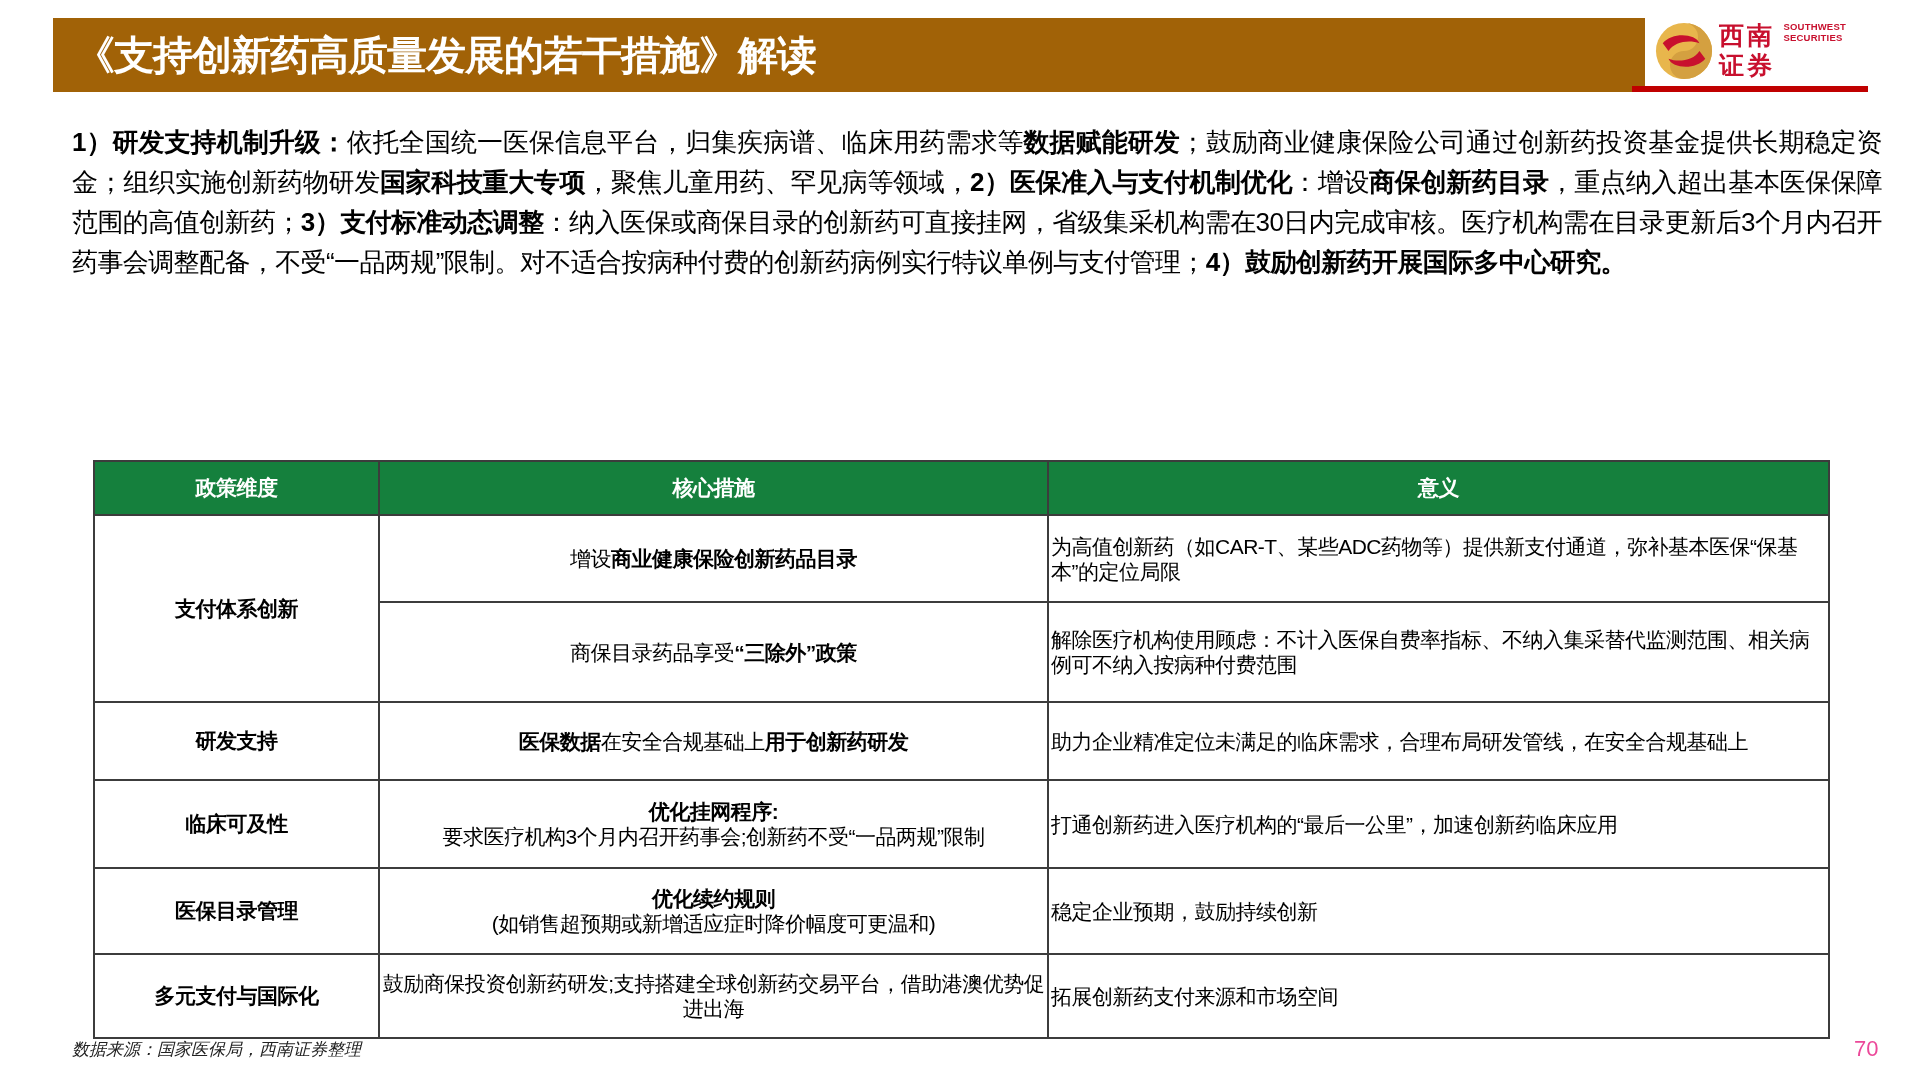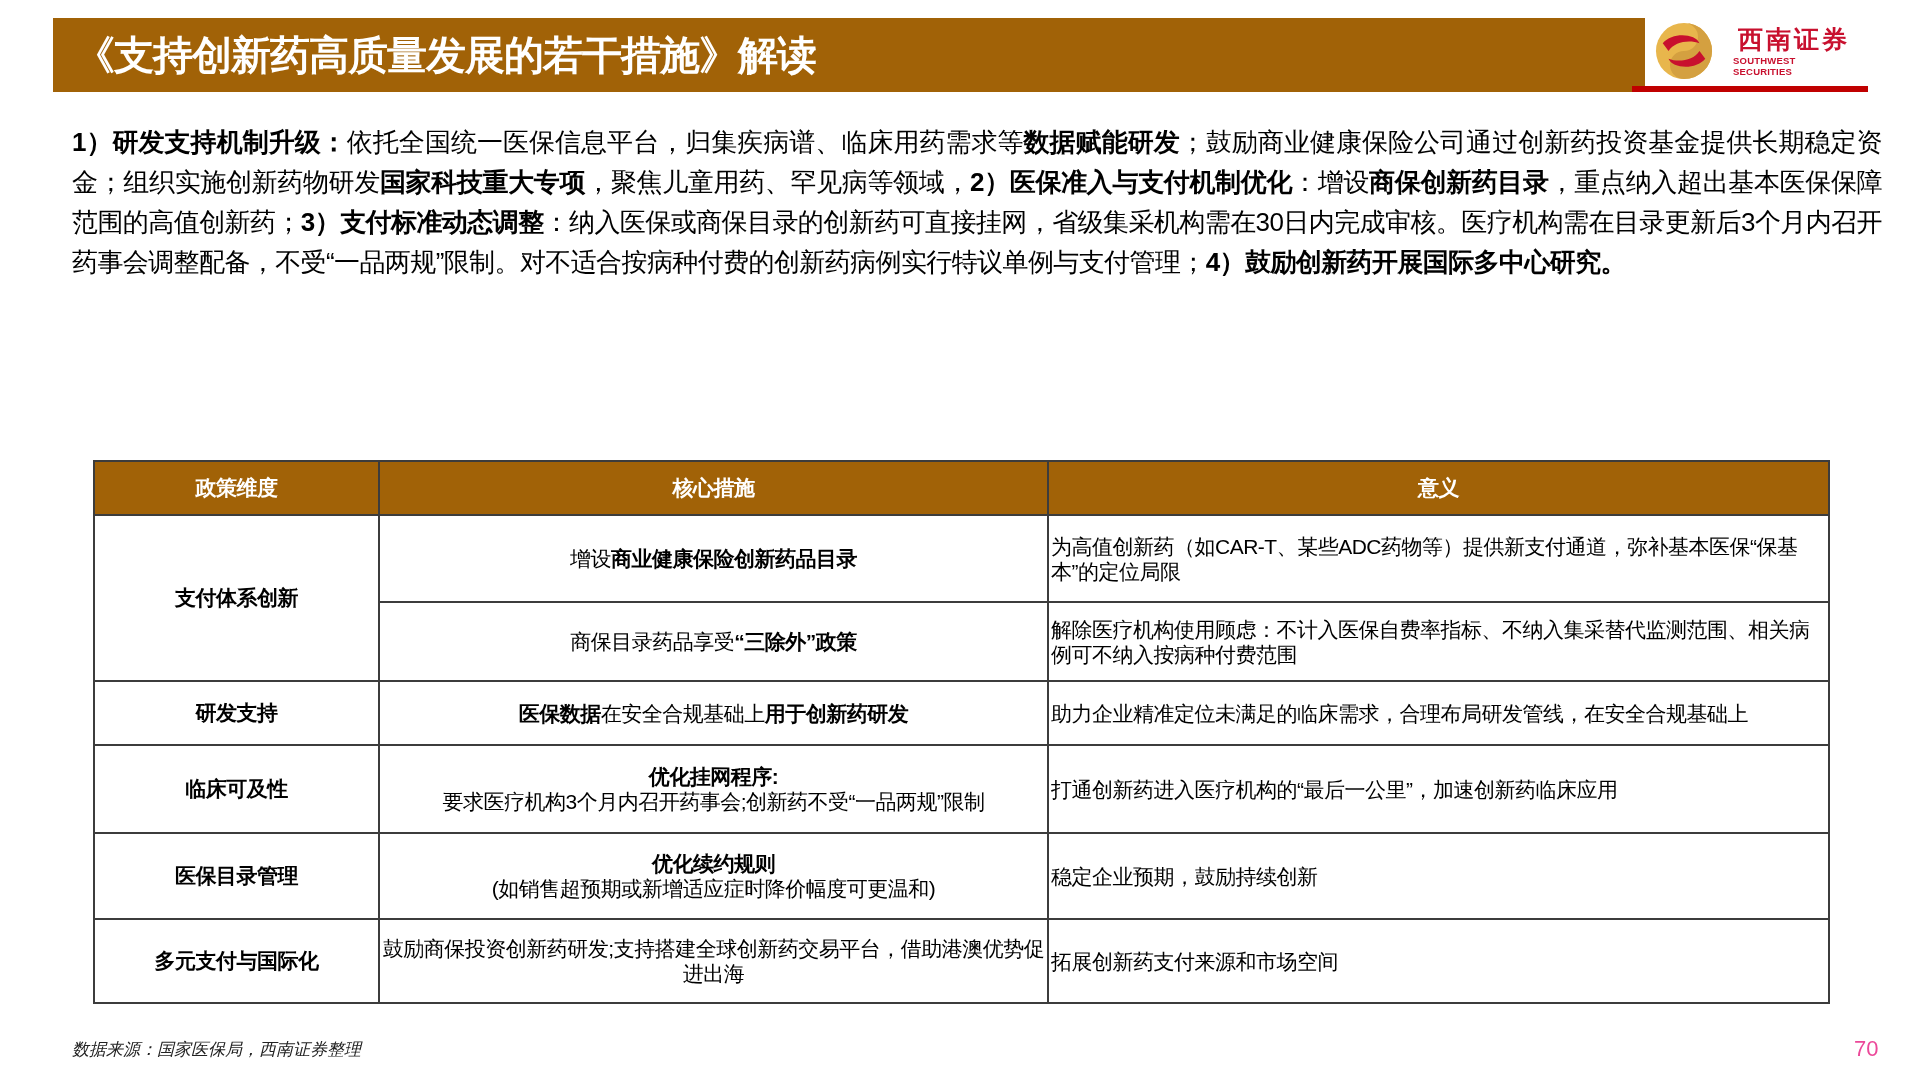--- a/index.html
+++ b/index.html
@@ -17,21 +17,21 @@
     color:#fff; font-size:40px; font-weight:bold; letter-spacing:-1px; white-space:nowrap;
   }
   .logo-box {
     position:absolute; left:1645px; top:16px; width:210px; height:70px;
     background:#fff; display:flex; align-items:center;
   }
   .logo-underline {
     position:absolute; left:1632px; top:86px; width:236px; height:6px; background:#c00000;
   }
   .logo-mark { width:58px; height:58px; margin-left:10px; flex:none; }
-  .logo-text { margin-left:20px; display:flex; flex-direction:column; align-items:center; }
+  .logo-text { margin-left:6px; display:flex; flex-direction:row; align-items:flex-start; }
   .logo-cn { color:#c8102e; font-family:"DejaVu Serif",serif; font-weight:bold; font-size:25px; letter-spacing:3px; line-height:30px; }
   .logo-en { color:#c8102e; font-size:9.5px; font-weight:bold; letter-spacing:0.2px; }
 
   .intro {
     position:absolute; left:72px; top:118px; width:1810px;
     font-size:26px; line-height:40px; letter-spacing:-0.6px;
   }
   .intro .bullet-line { display:flex; }
   .intro .bullet {
     width:14px; height:14px; background:#000; margin-top:14px; margin-right:28px; flex:none;
@@ -43,21 +43,21 @@
 
   table.policy {
     position:absolute; left:93px; top:460px; width:1735px;
     border-collapse:collapse; table-layout:fixed;
     font-size:21px; letter-spacing:-0.5px;
   }
   table.policy th, table.policy td {
     border:2px solid #3c3c3c; padding:0 2px; vertical-align:middle;
   }
   table.policy th {
-    background:#a16207; color:#fff; font-weight:bold; height:52px; font-size:21px;
+    background:#15803d; color:#fff; font-weight:bold; height:52px; font-size:21px;
   }
   table.policy td.dim { text-align:center; font-weight:bold; }
   table.policy td.measure { text-align:center; line-height:25px; }
   table.policy td.meaning { text-align:left; line-height:25px; }
   .footnote {
     position:absolute; left:72px; top:1038px; font-size:17px; font-style:italic; color:#222;
     font-family:"DejaVu Serif",serif;
   }
   .page-num {
     position:absolute; left:1854px; top:1036px; font-size:22px; color:#ec4899;
@@ -102,27 +102,27 @@
     </tr>
   </thead>
   <tbody id="table-body">
       <tr style="height: 87px;">
         <td class="dim" rowspan="2">支付体系创新</td>
         <td class="measure">
           <div><span>增设</span><span class="b">商业健康保险创新药品目录</span></div>
         </td>
         <td class="meaning">为高值创新药（如CAR-T、某些ADC药物等）提供新支付通道，弥补基本医保“保基本”的定位局限</td>
       </tr>
-      <tr style="height: 79px;">
+      <tr style="height: 100px;">
         <td class="measure">
           <div><span>商保目录药品享受</span><span class="b">“三除外”政策</span></div>
         </td>
         <td class="meaning">解除医疗机构使用顾虑：不计入医保自费率指标、不纳入集采替代监测范围、相关病例可不纳入按病种付费范围</td>
       </tr>
-      <tr style="height: 64px;">
+      <tr style="height: 78px;">
         <td class="dim" rowspan="1">研发支持</td>
         <td class="measure">
           <div><span class="b">医保数据</span><span>在安全合规基础上</span><span class="b">用于创新药研发</span></div>
         </td>
         <td class="meaning">助力企业精准定位未满足的临床需求，合理布局研发管线，在安全合规基础上</td>
       </tr>
       <tr style="height: 88px;">
         <td class="dim" rowspan="1">临床可及性</td>
         <td class="measure">
           <div class="b">优化挂网程序:</div>

